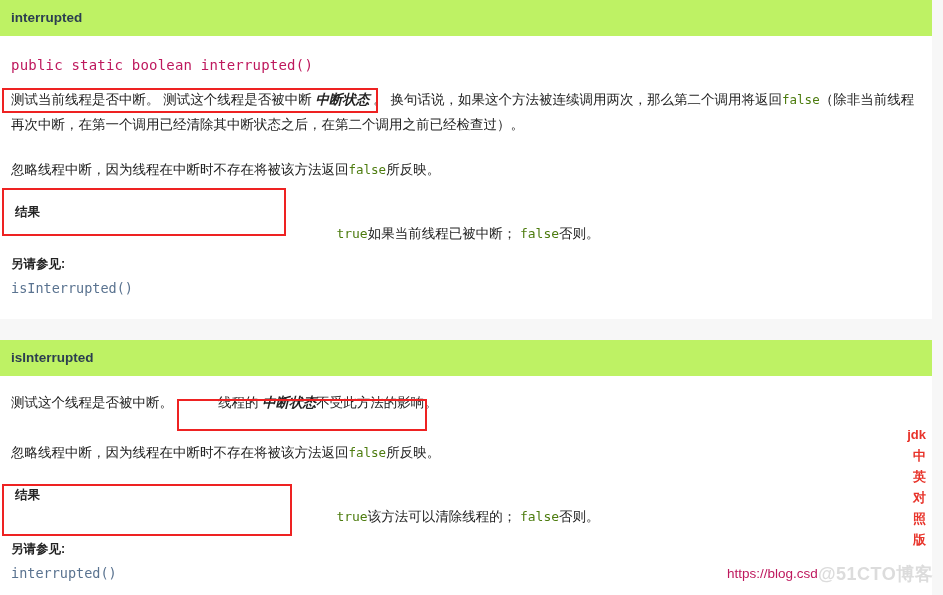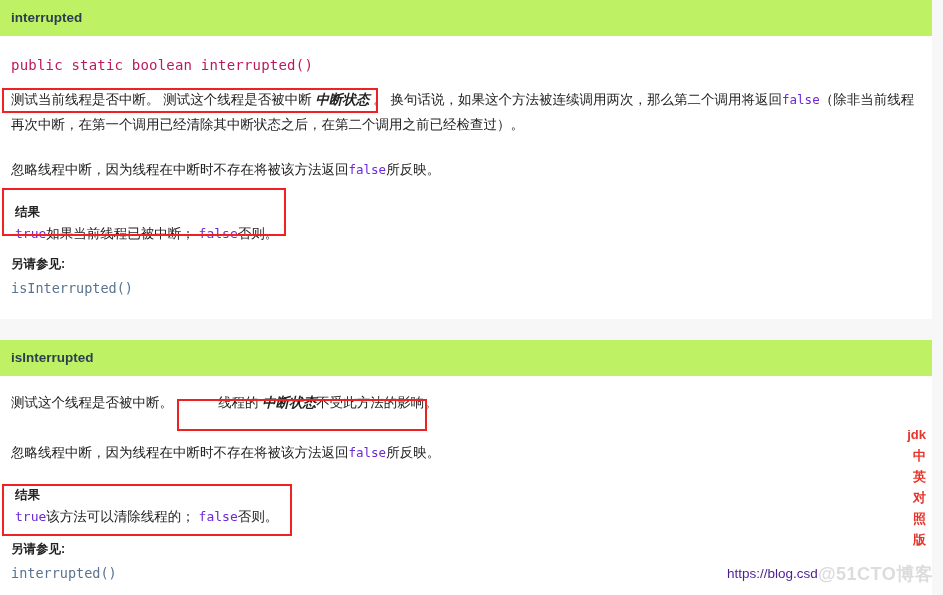--- a/index.html
+++ b/index.html
@@ -69,21 +69,21 @@
   .para {
     font-size: 13.5px;
     color: #222222;
     line-height: 25px;
     margin: 10px 0 0 0;
   }
 
   .mono-inline {
     font-family: "DejaVu Sans Mono", "Liberation Mono", monospace;
     font-size: 12.5px;
-    color: #6d28d9;
+    color: #4d7c0f;
   }
   .ital {
     font-style: italic;
     font-weight: bold;
   }
 
   
   .redbox {
     position: absolute;
     border: 2px solid #ee2222;
@@ -103,20 +103,21 @@
     color: #222;
     line-height: 18px;
     padding-left: 4px;
     margin-top: 21px;
   }
   .result-value {
     font-size: 13.5px;
     color: #222;
     line-height: 26px;
     padding-left: 4px;
+    text-align: center;
   }
   .result-value .mono-inline { font-size: 13px; }
 
   .see-label {
     font-size: 12.5px;
     font-weight: bold;
     color: #222;
     margin-top: 7px;
     line-height: 20px;
   }
@@ -150,21 +151,21 @@
   .watermark {
     position: absolute;
     z-index: 7;
     white-space: nowrap;
     pointer-events: none;
   }
   .wm-url {
     left: 727px;
     top: 566px;
     font-size: 13.5px;
-    color: #4c1d95;
+    color: #be185d;
   }
   .wm-brand {
     left: 818px;
     top: 562px;
     font-size: 18px;
     font-weight: bold;
     color: #dcdcdc;
     letter-spacing: 0.5px;
   }
 </style>

